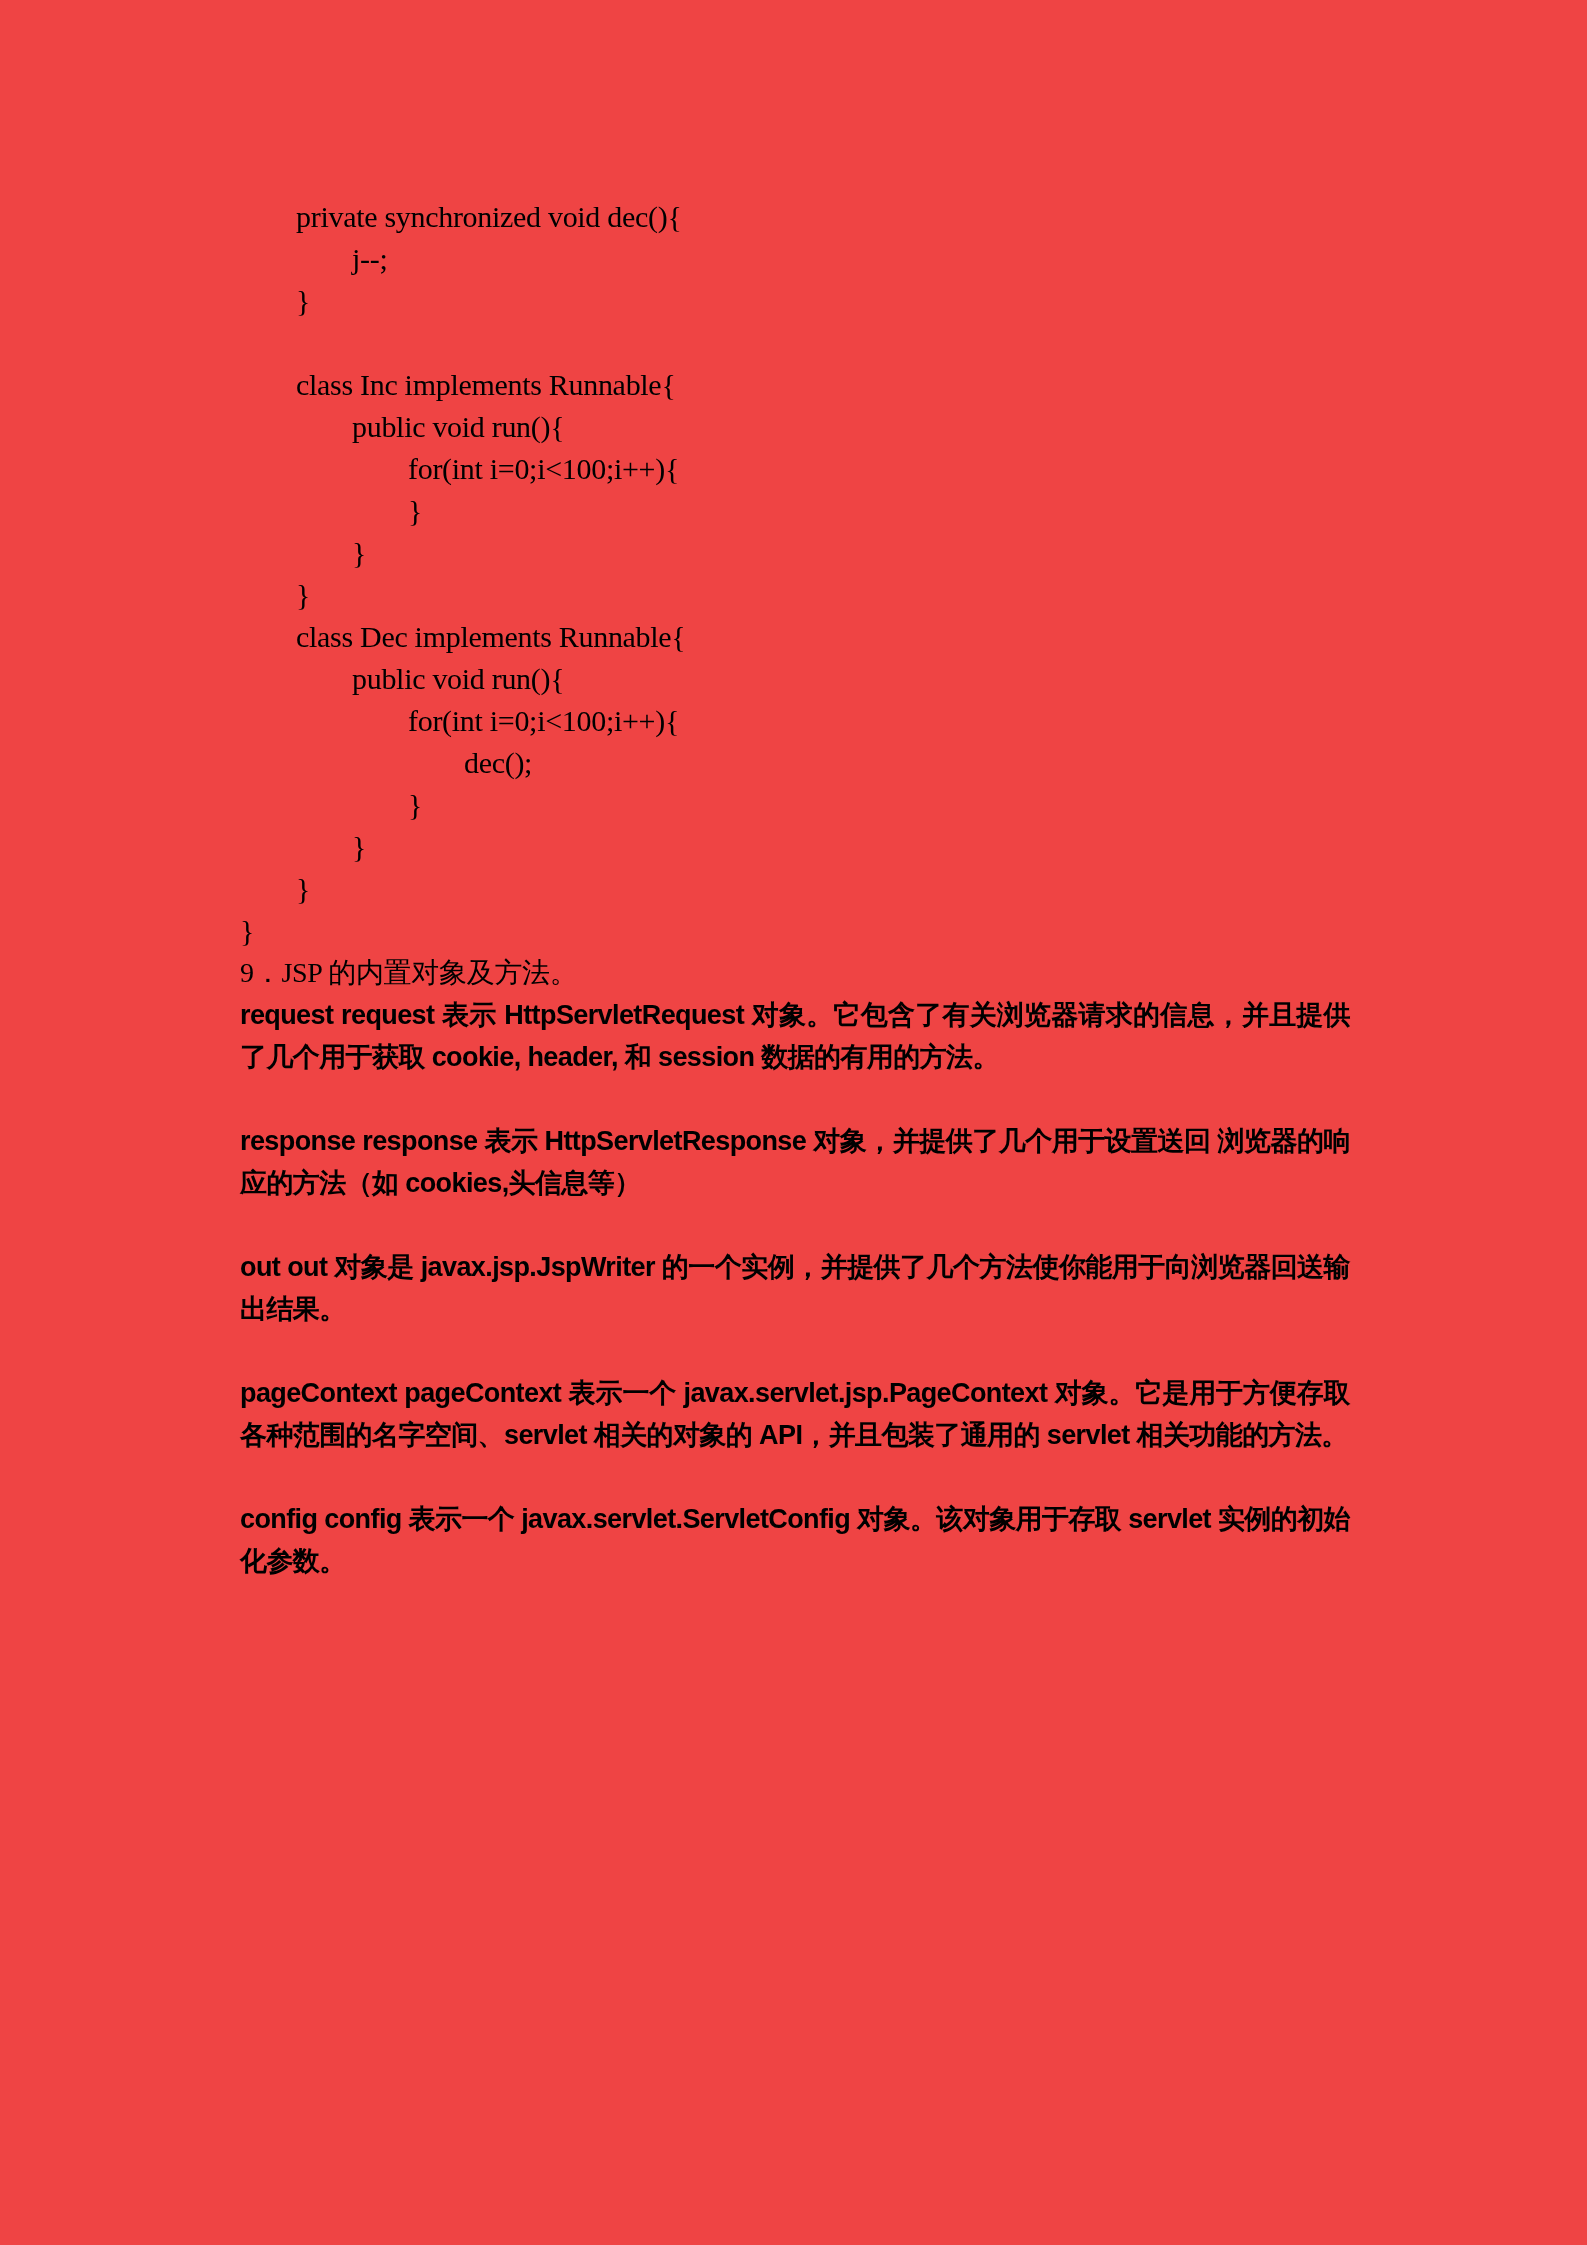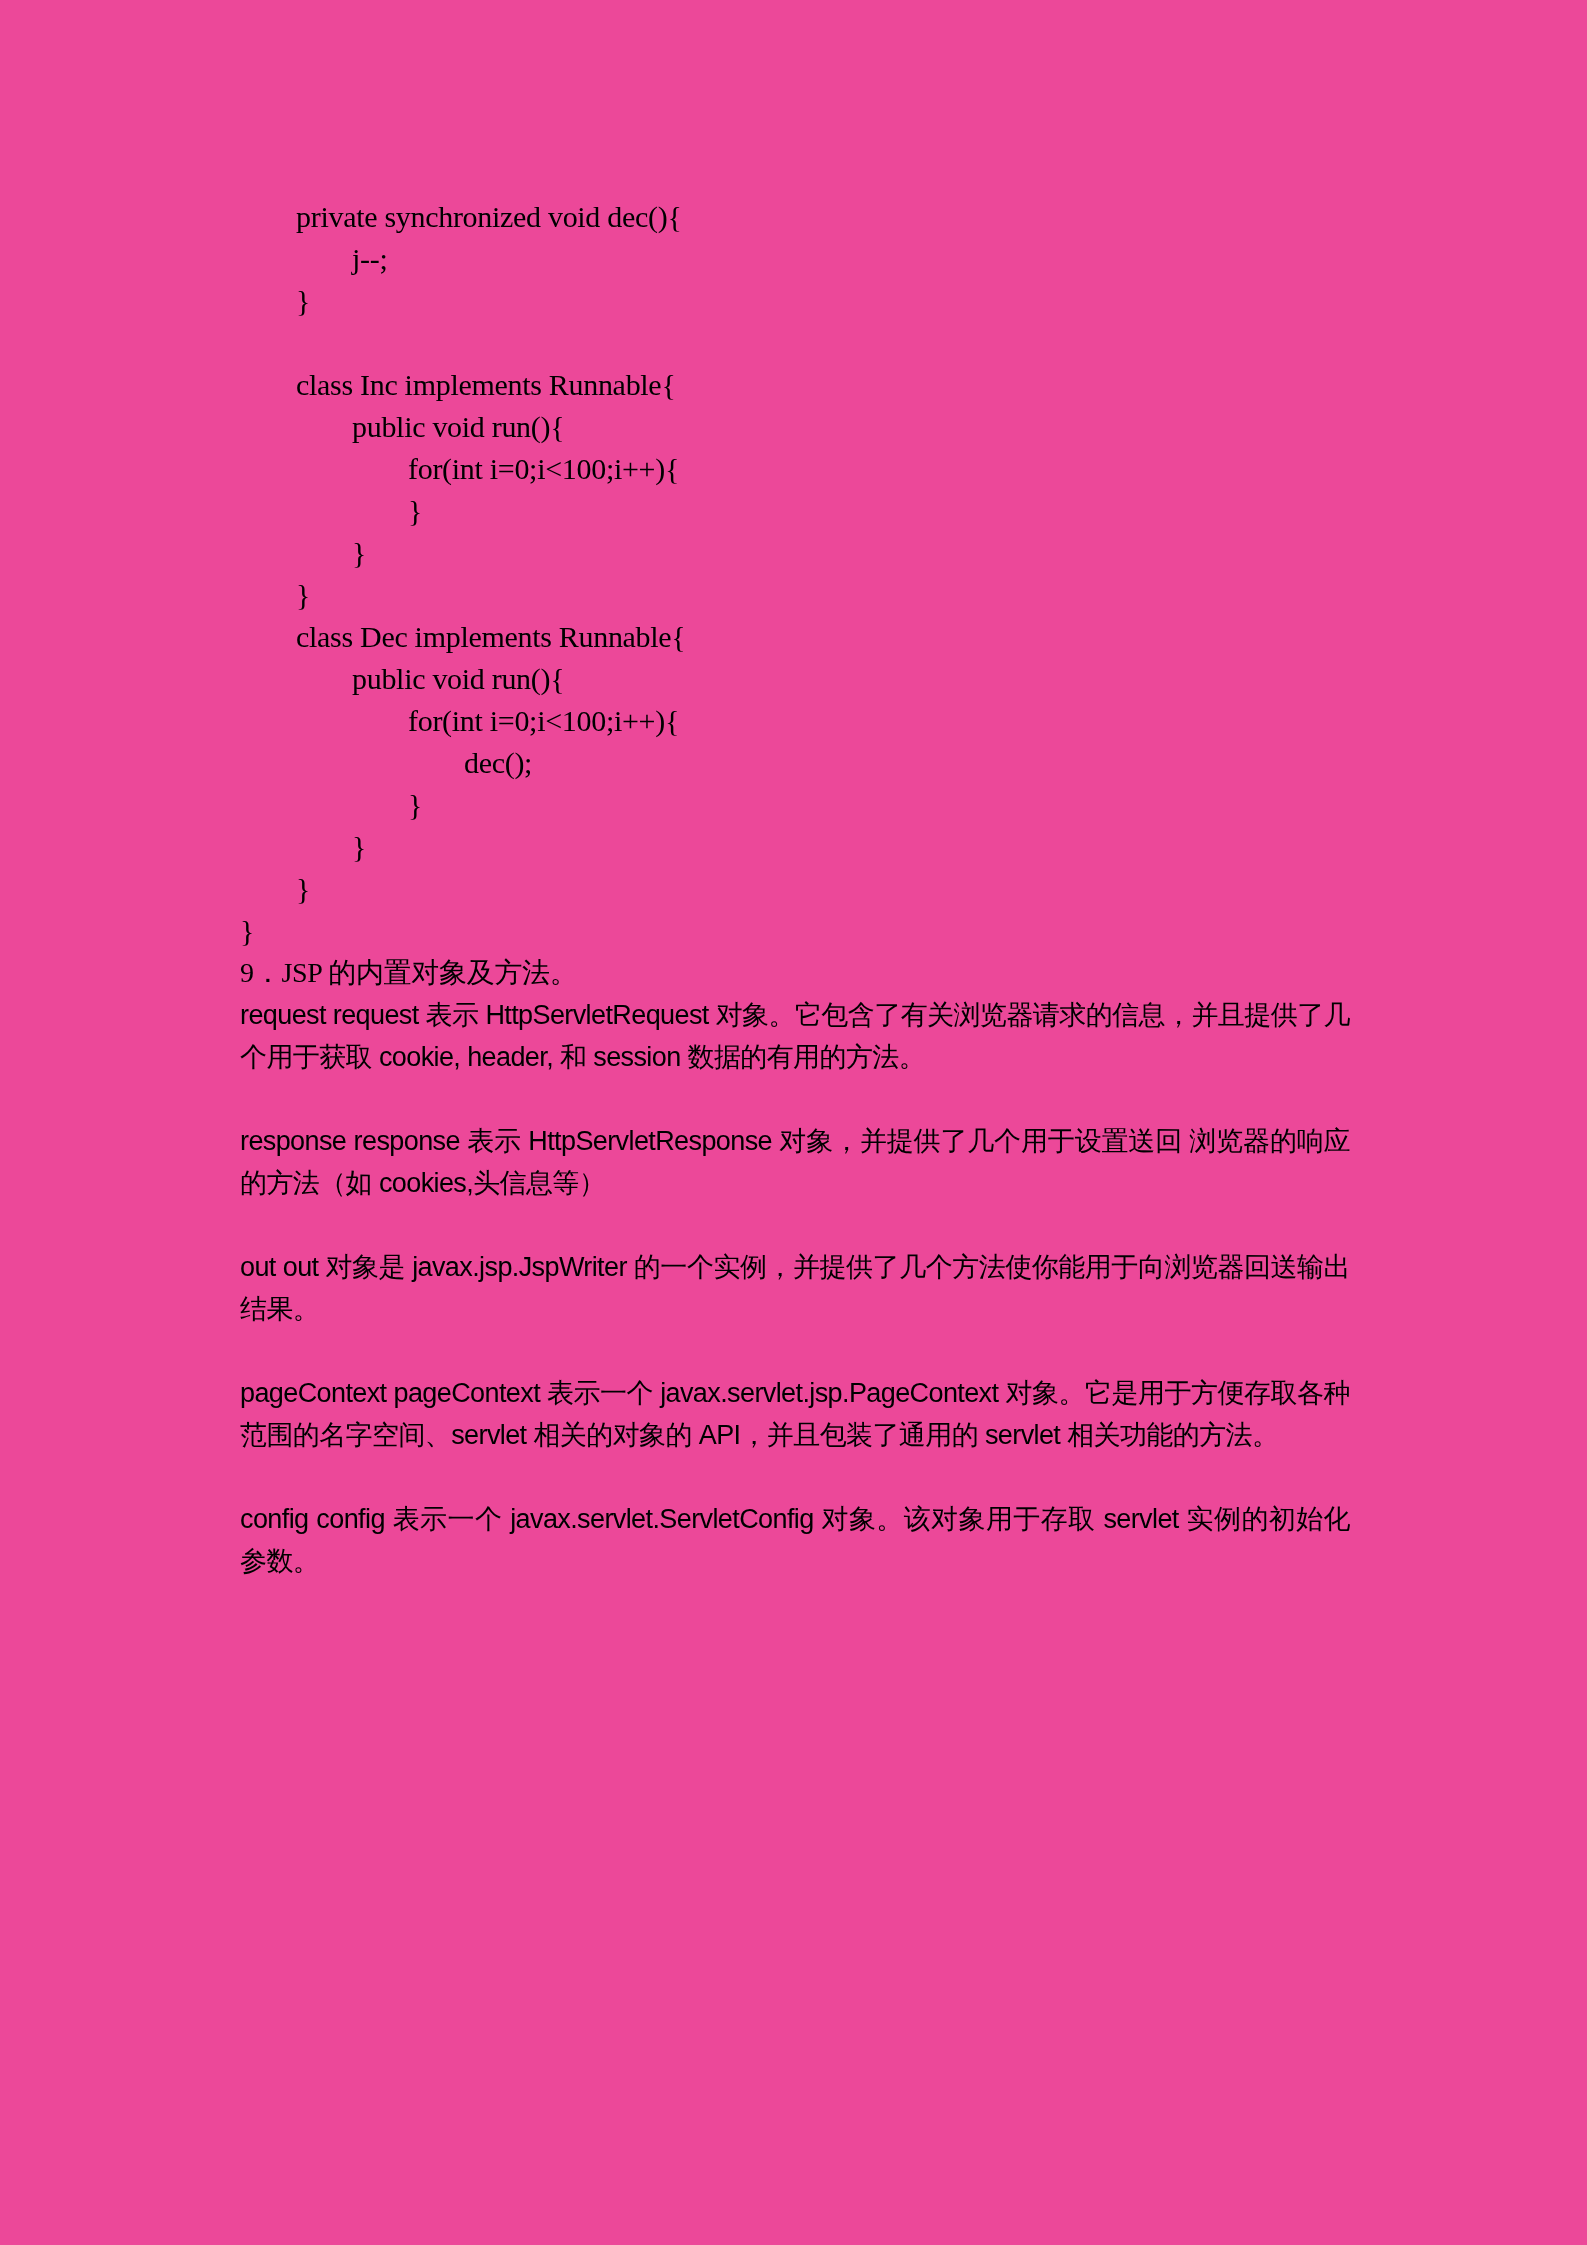--- a/index.html
+++ b/index.html
@@ -1,28 +1,28 @@
 <!DOCTYPE html>
 <html><head>
 <meta charset="utf-8">
 <style>
   html, body { margin: 0; padding: 0; background: #ffffff; }
   body { width: 1587px; height: 2245px; position: relative; overflow: hidden; color: #000; }
-  .page { position: absolute; left: 0; top: 0; width: 1587px; height: 2245px; background: #ec4899; }
+  .page { position: absolute; left: 0; top: 0; width: 1587px; height: 2245px; background: #ef4444; }
   .code { position: absolute; left: 240px; top: 196px; width: 1110px;
           font-family: "Liberation Serif", "DejaVu Serif", serif; font-size: 30px; line-height: 42px; letter-spacing: -0.3px; }
   .code-line { white-space: pre; height: 42px; }
   .ind0 { padding-left: 0px; }
   .ind1 { padding-left: 56px; }
   .ind2 { padding-left: 112px; }
   .ind3 { padding-left: 168px; }
   .ind4 { padding-left: 224px; }
   .heading { font-family: "Liberation Serif", "DejaVu Serif", serif; font-size: 28px; line-height: 42px; height: 42px; }
   .prose { width: 1110px; font-family: "Liberation Sans", "DejaVu Sans", sans-serif; font-size: 27px; line-height: 42px;
-           text-align: justify; letter-spacing: -0.6px; }
+           text-align: justify; letter-spacing: -0.6px; font-weight: bold; }
   .para { margin: 0 0 42px 0; }
 </style>
 </head>
 <body>
 
 <div class="page">
   <div class="code">
     <div class="code-line ind1">private synchronized void dec(){</div>
     <div class="code-line ind2">j--;</div>
     <div class="code-line ind1">}</div>

